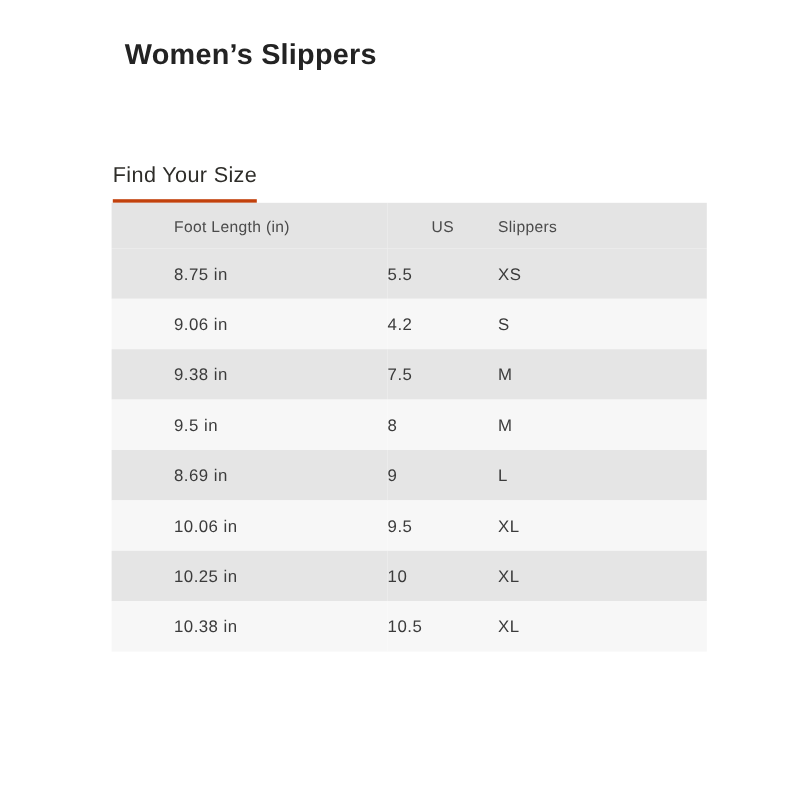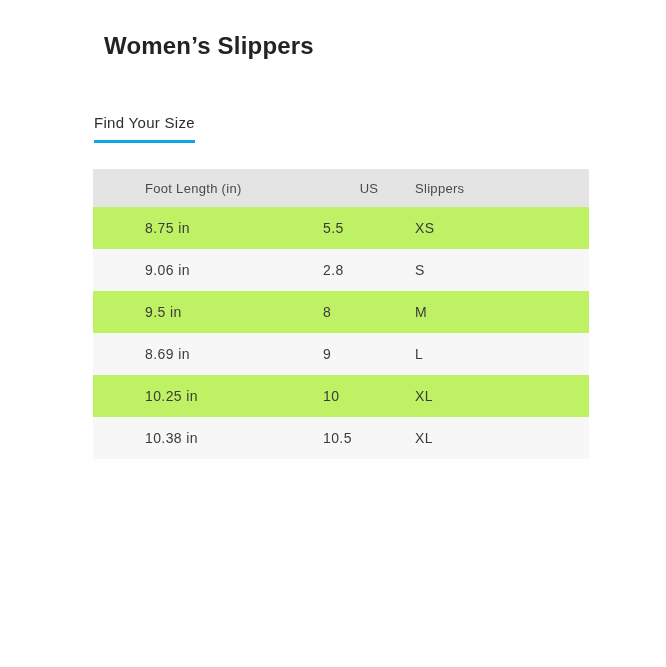--- a/index.html
+++ b/index.html
@@ -22,28 +22,28 @@
     top: 16px;
     font-size: 24px;
     font-weight: 700;
     letter-spacing: 0.2px;
     color: #232323;
     line-height: 28px;
   }
   .find-size-heading {
     position: absolute;
     left: 94px;
-    top: 114px;
+    top: 136px;
     display: inline-block;
-    font-size: 15px;
+    font-size: 18px;
     font-weight: 400;
     color: #2e2d29;
     letter-spacing: 0.3px;
     padding-bottom: 9px;
-    border-bottom: 3px solid #0ea5e9;
+    border-bottom: 3px solid #c2410c;
   }
   table.size-chart {
     position: absolute;
     left: 93px;
     top: 169px;
     width: 496px;
     border-collapse: collapse;
     table-layout: fixed;
   }
   table.size-chart th, table.size-chart td {
@@ -56,21 +56,21 @@
     height: 38px;
   }
   thead th {
     font-weight: 400;
     font-size: 13px;
     color: #4a4a4a;
     letter-spacing: 0.3px;
   }
   tbody tr {
     height: 42px;
-    background: #bef264;
+    background: #e5e5e5;
   }
   tbody tr:nth-child(even) {
     background: #f7f7f7;
   }
   tbody td {
     font-size: 14px;
     color: #3b3b3b;
     letter-spacing: 0.4px;
   }
   .col-foot {
@@ -106,34 +106,46 @@
     </thead>
     <tbody>
     <tr>
           <td class="col-foot">8.75 in</td>
           <td class="col-us">5.5</td>
           <td class="col-size">XS</td>
           <td></td>
         </tr>
         <tr>
           <td class="col-foot">9.06 in</td>
-          <td class="col-us">2.8</td>
+          <td class="col-us">4.2</td>
           <td class="col-size">S</td>
+          <td></td>
+        </tr>
+        <tr>
+          <td class="col-foot">9.38 in</td>
+          <td class="col-us">7.5</td>
+          <td class="col-size">M</td>
           <td></td>
         </tr>
         <tr>
           <td class="col-foot">9.5 in</td>
           <td class="col-us">8</td>
           <td class="col-size">M</td>
           <td></td>
         </tr>
         <tr>
           <td class="col-foot">8.69 in</td>
           <td class="col-us">9</td>
           <td class="col-size">L</td>
+          <td></td>
+        </tr>
+        <tr>
+          <td class="col-foot">10.06 in</td>
+          <td class="col-us">9.5</td>
+          <td class="col-size">XL</td>
           <td></td>
         </tr>
         <tr>
           <td class="col-foot">10.25 in</td>
           <td class="col-us">10</td>
           <td class="col-size">XL</td>
           <td></td>
         </tr>
         <tr>
           <td class="col-foot">10.38 in</td>

